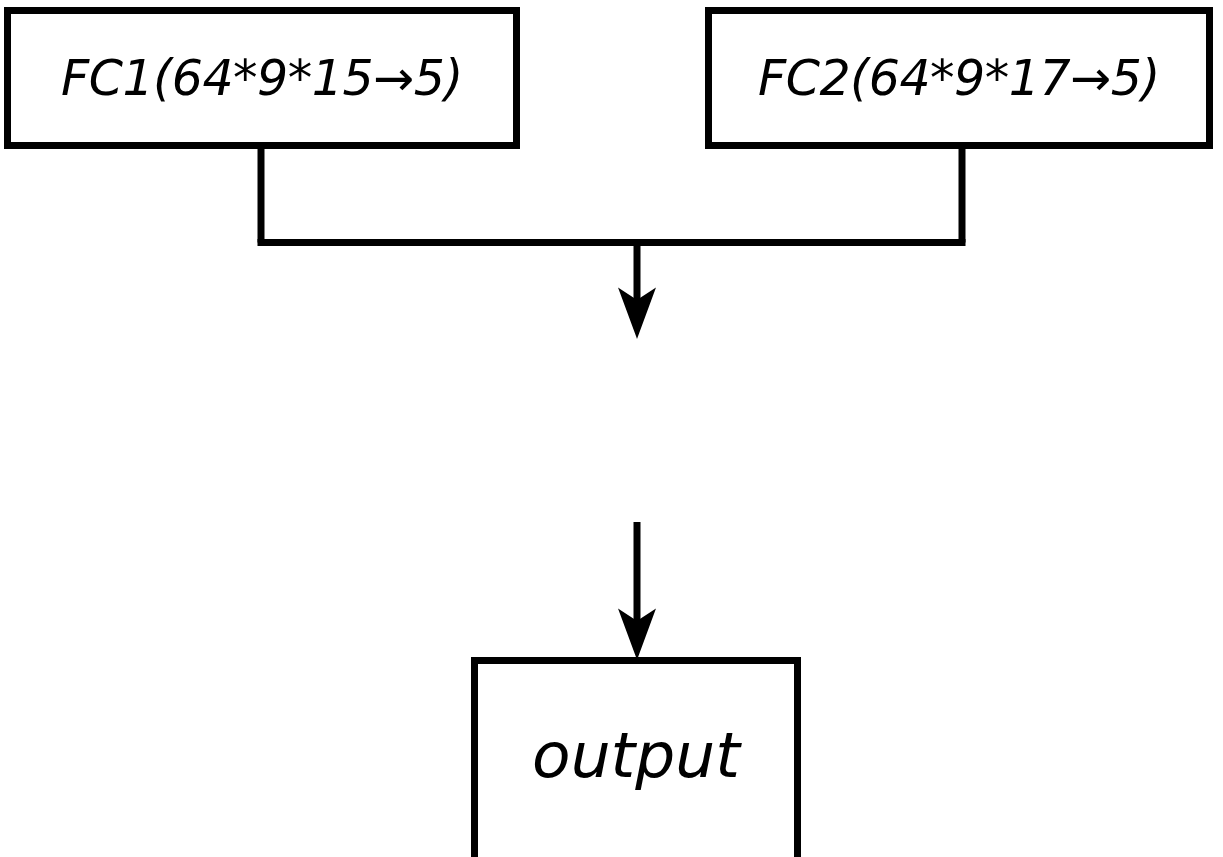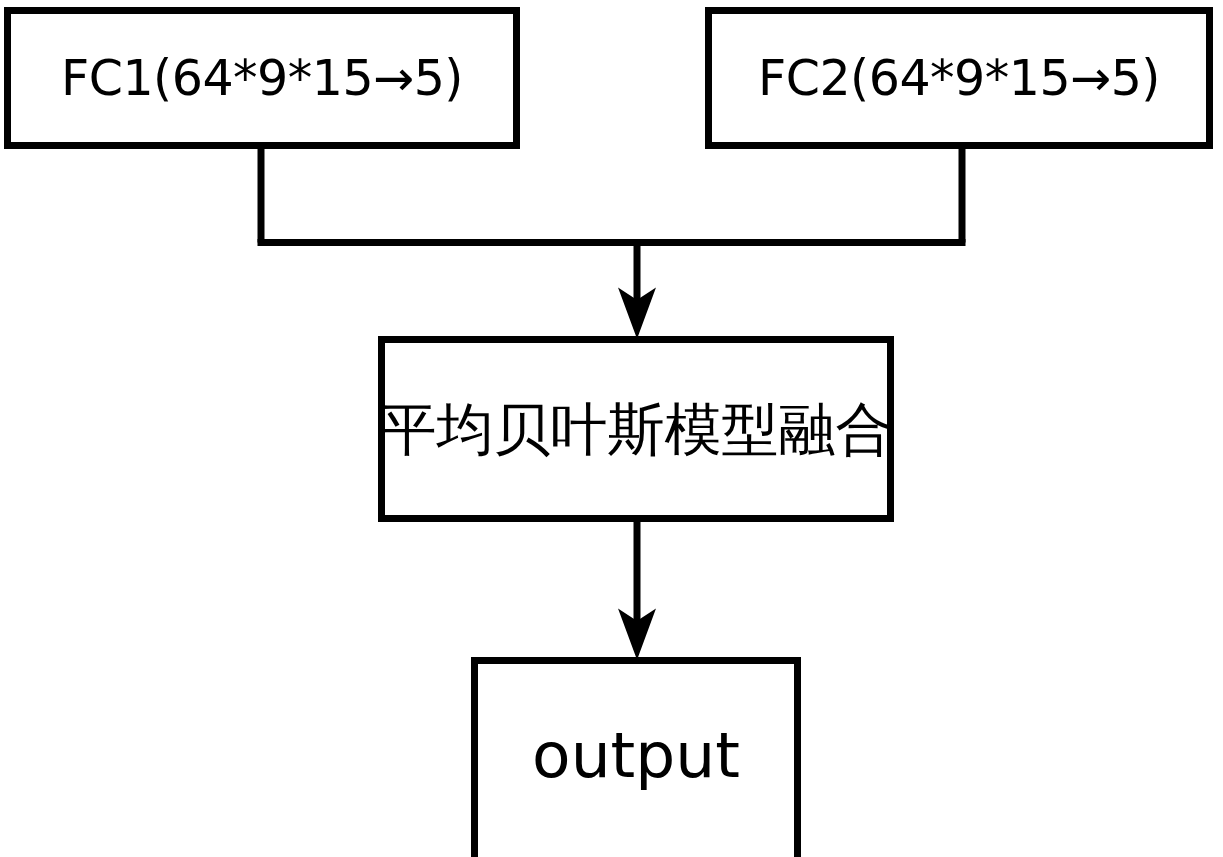--- a/index.html
+++ b/index.html
@@ -10,20 +10,21 @@
   }
   body {
     font-family: "DejaVu Sans", "Liberation Sans", sans-serif;
   }
   #diagram-canvas {
     position: relative;
     width: 1223px;
     height: 857px;
     background: #ffffff;
     overflow: hidden;
+    font-style: italic;
   }
   .node-box {
     position: absolute;
     box-sizing: border-box;
     border: 7px solid #000000;
     background: #ffffff;
     display: flex;
     align-items: center;
     justify-content: center;
   }
@@ -106,24 +107,21 @@
 
     <path d="M 637 522 L 637 631" fill="none" stroke="#000000" stroke-width="7"></path>
     <path d="M 637 657 L 620 611 L 637 622 L 654 611 Z" fill="#000000" stroke="#000000" stroke-width="2" stroke-linejoin="miter"></path>
   </svg>
 
   <div class="node-box" id="node-fc1">
     <span class="node-label">FC1(64*9*15→5)</span>
   </div>
 
   <div class="node-box" id="node-fc2">
-    <span class="node-label">FC2(64*9*15→5)</span>
+    <span class="node-label">FC2(64*9*17→5)</span>
   </div>
 
-  <div class="node-box" id="node-fusion">
-    <span class="node-label">平均贝叶斯模型融合</span>
-  </div>
 
   <div class="node-box" id="node-output">
     <span class="node-label">output</span>
   </div>
 
 </div>
 
 </body></html>

